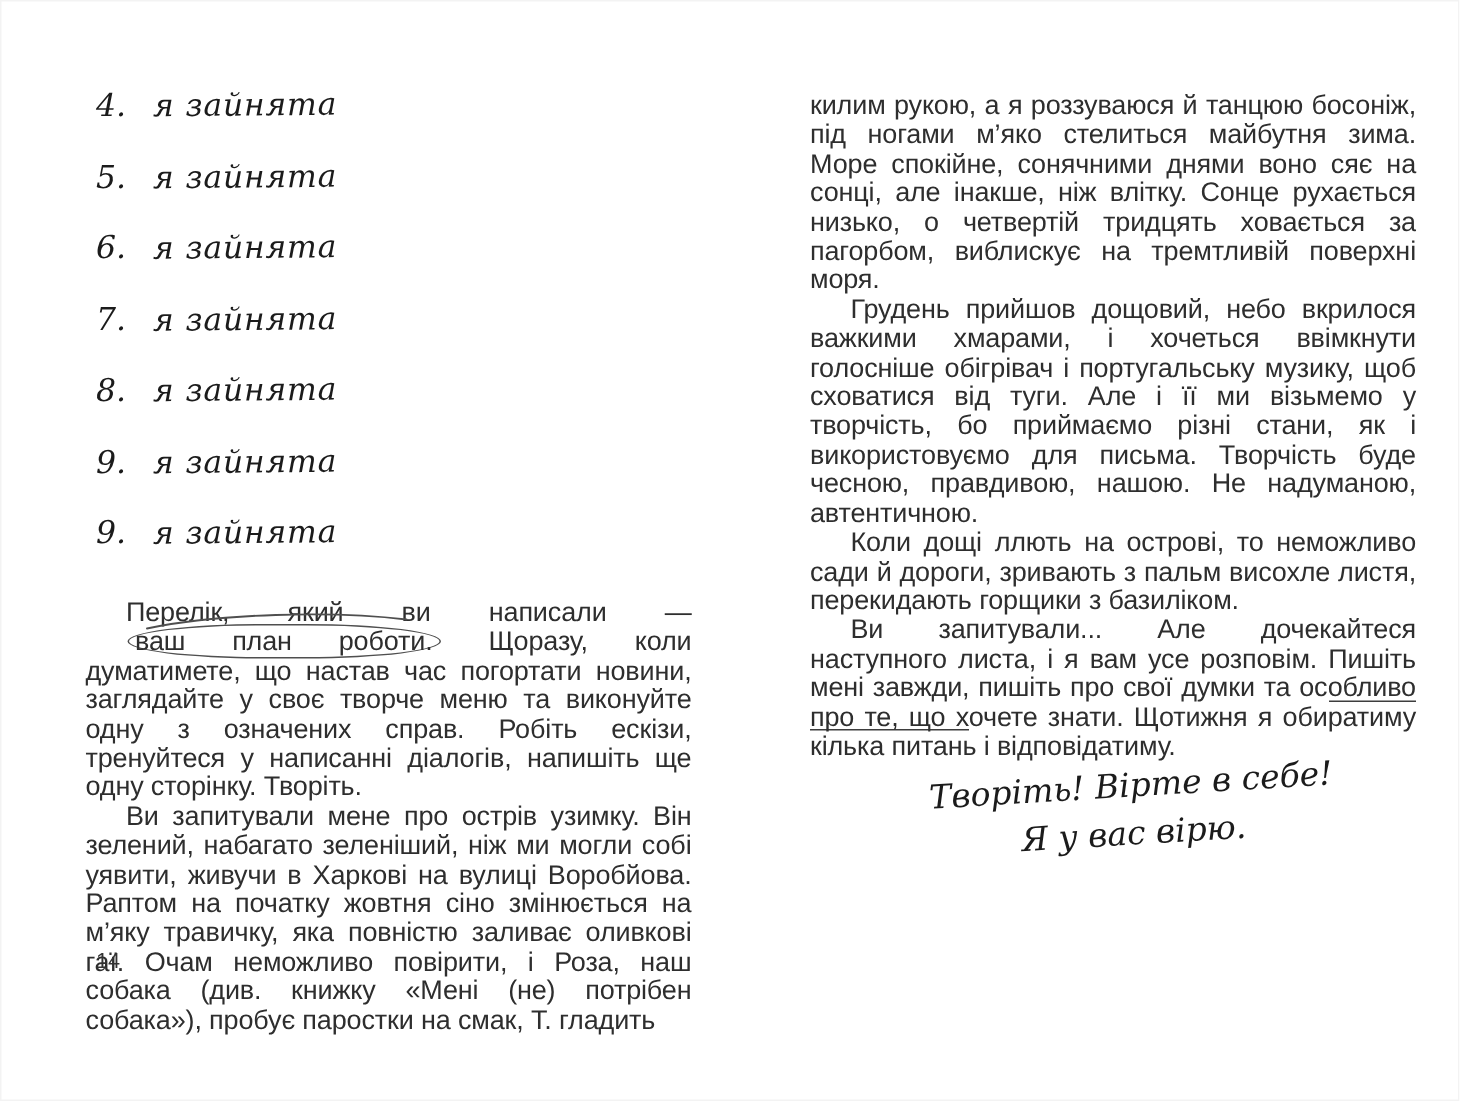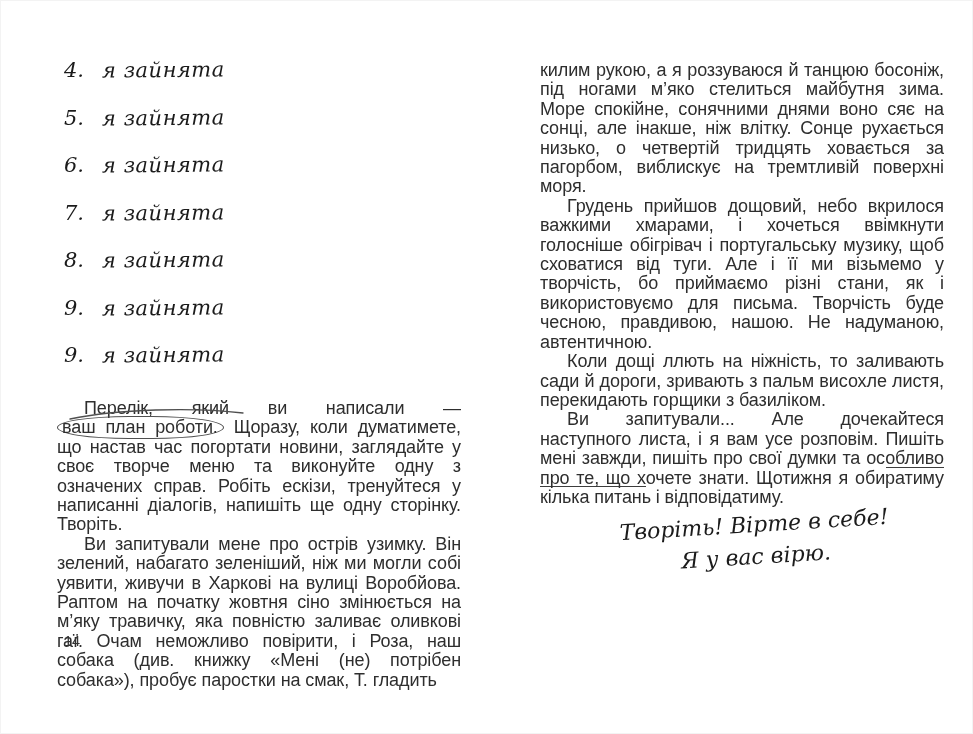--- a/index.html
+++ b/index.html
@@ -42,20 +42,21 @@
   .indent { text-indent: 27px; }
 
   
   .circled {
     position: relative;
     display: inline;
     white-space: nowrap;
     border: 1.4px solid #4f4f4f;
     border-radius: 50% / 58%;
     padding: 0 5px 1px 4px;
+    margin-left: 28px;
   }
   .circled .tail {
     position: absolute;
     left: 10px;
     top: -11px;
     width: 178px;
     height: 14px;
     overflow: visible;
     pointer-events: none;
   }
@@ -131,21 +132,21 @@
     </div>
 
     <div class="pagenum">14</div>
   </div>
 
   <div>
 
     <div class="text-col right-col">
       <p class="para">килим рукою, а я роззуваюся й танцюю босоніж, під ногами м’яко стелиться майбутня зима. Море спокійне, сонячними днями воно сяє на сонці, але інакше, ніж влітку. Сонце рухається низько, о четвертій тридцять ховається за пагорбом, виблискує на тремтливій поверхні моря.</p>
       <p class="para indent">Грудень прийшов дощовий, небо вкрилося важкими хмарами, і хочеться ввімкнути голосніше обігрівач і португальську музику, щоб сховатися від туги. Але і її ми візьмемо у творчість, бо приймаємо різні стани, як і використовуємо для письма. Творчість буде чесною, правдивою, нашою. Не надуманою, автентичною.</p>
-      <p class="para indent">Коли дощі ллють на ніжність, то заливають сади й дороги, зривають з пальм висохле листя, перекидають горщики з базиліком.</p>
+      <p class="para indent">Коли дощі ллють на острові, то неможливо сади й дороги, зривають з пальм висохле листя, перекидають горщики з базиліком.</p>
       <p class="para indent"><span>Ви запитували... Але дочекайтеся наступного листа, і я вам усе розповім. </span><span class="hand-underline"><span>Пишіть мені завжди,</span></span><span> пишіть про свої думки та особливо про те, що хочете знати. Щотижня я обиратиму кілька питань і відповідатиму.</span></p>
     </div>
 
     <div class="signoff">
       <div class="hw so1">Творіть! Вірте в себе!</div>
       <div class="hw so2">Я у вас вірю.</div>
     </div>
   </div>
 
 </div>

